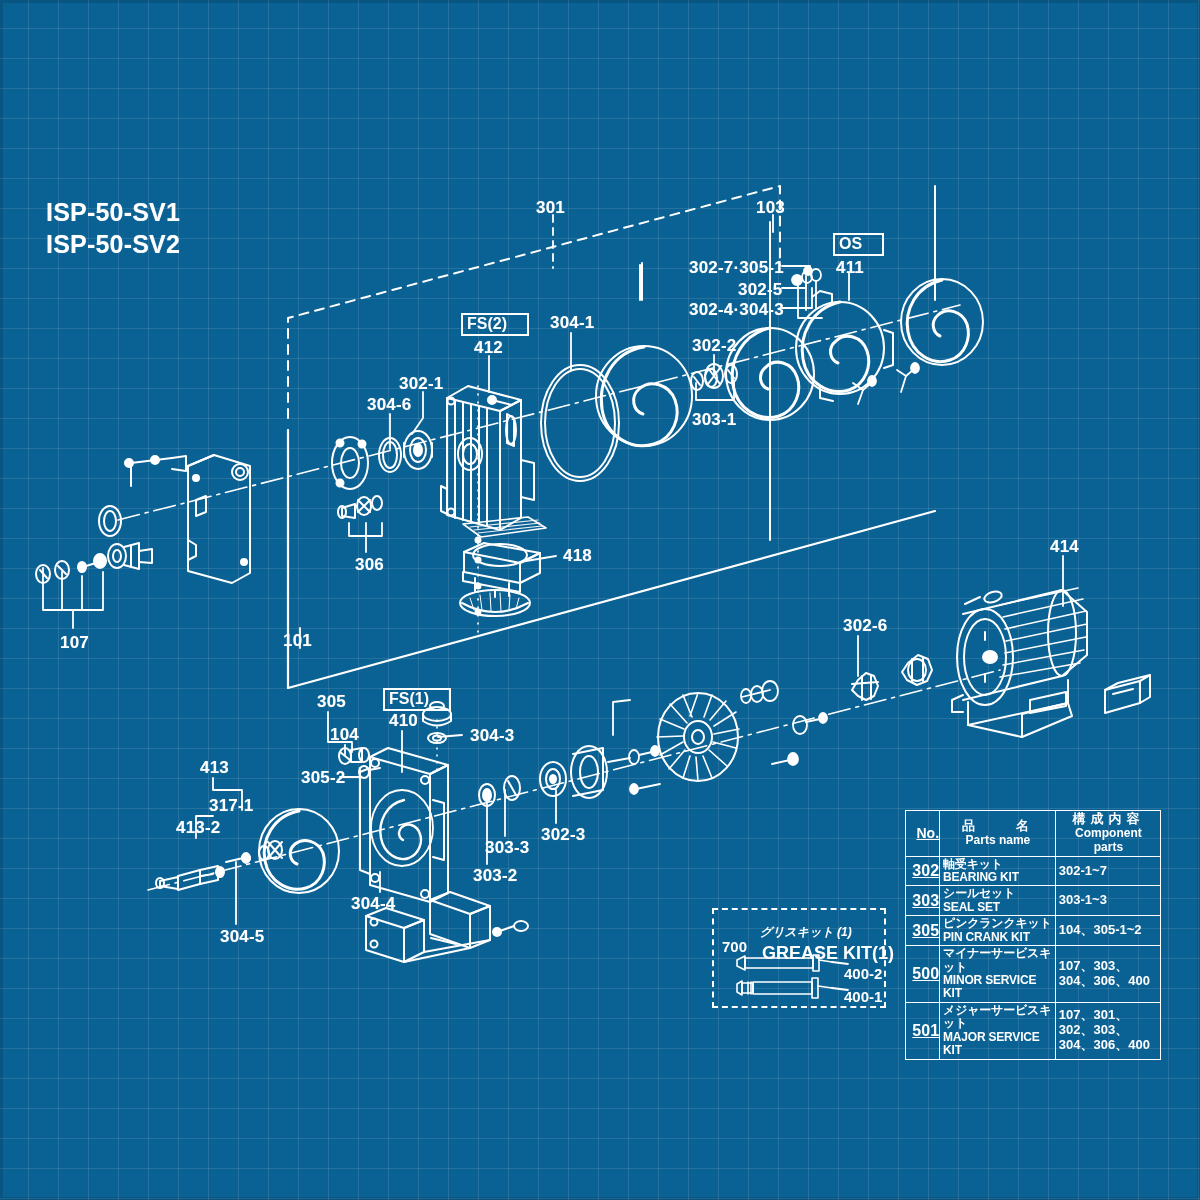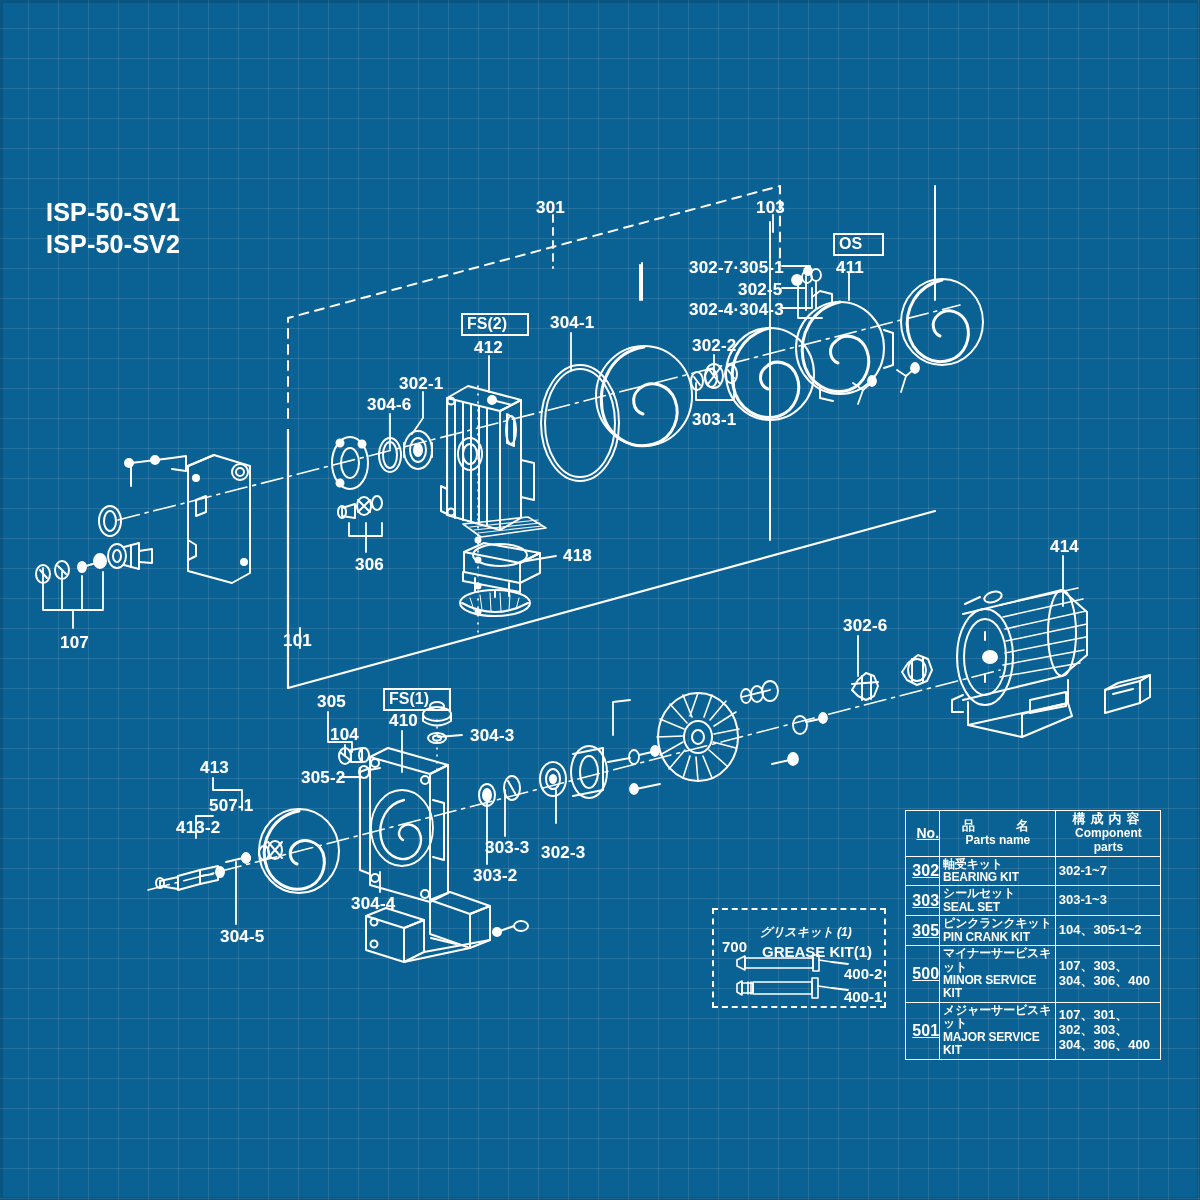--- a/index.html
+++ b/index.html
@@ -30,21 +30,21 @@
     position:absolute;color:#fff;font-weight:bold;font-size:16px;
     border:2px solid #fff;padding:0px 20px 1px 4px;line-height:1.1;
   }
   
   #greasebox{
     position:absolute;left:712px;top:908px;width:170px;height:96px;
     border:2px dashed #ffffff;
   }
   #greasebox .gk-no{position:absolute;left:8px;top:28px;font-size:15px;font-weight:bold;color:#fff;}
   #greasebox .gk-ja{position:absolute;left:46px;top:14px;font-size:12px;font-weight:bold;color:#fff;white-space:nowrap;font-style:italic;}
-  #greasebox .gk-en{position:absolute;left:48px;top:33px;font-size:15px;font-weight:bold;color:#fff;white-space:nowrap;}
+  #greasebox .gk-en{position:absolute;left:48px;top:33px;font-size:18px;font-weight:bold;color:#fff;white-space:nowrap;}
   #greasebox .gk-l1{position:absolute;left:130px;top:55px;font-size:15px;font-weight:bold;color:#fff;}
   #greasebox .gk-l2{position:absolute;left:130px;top:78px;font-size:15px;font-weight:bold;color:#fff;}
   
   #ptable{
     position:absolute;left:905px;top:810px;width:256px;
     border-collapse:collapse;color:#fff;
   }
   #ptable td,#ptable th{
     border:1.5px solid #ffffff;padding:0;color:#fff;vertical-align:middle;
     font-weight:bold;
@@ -513,23 +513,23 @@
   <div class="lbl n" style="left:60px;top:634px;">107</div>
   <div class="lbl n" style="left:843px;top:617px;">302-6</div>
   <div class="lbl n" style="left:1050px;top:538px;">414</div>
   <div class="lbl n" style="left:317px;top:693px;">305</div>
   <div class="lbl n" style="left:330px;top:726px;">104</div>
   <div class="lbl n" style="left:301px;top:769px;">305-2</div>
   <div class="lbl n" style="left:389px;top:712px;">410</div>
   <div class="lbl n" style="left:470px;top:727px;">304-3</div>
   <div class="lbl n" style="left:485px;top:839px;">303-3</div>
   <div class="lbl n" style="left:473px;top:867px;">303-2</div>
-  <div class="lbl n" style="left:541px;top:826px;margin-top:18px;">302-3</div>
+  <div class="lbl n" style="left:541px;top:826px;">302-3</div>
   <div class="lbl n" style="left:200px;top:759px;">413</div>
-  <div class="lbl n" style="left:209px;top:797px;">507-1</div>
+  <div class="lbl n" style="left:209px;top:797px;">317-1</div>
   <div class="lbl n" style="left:176px;top:819px;">413-2</div>
   <div class="lbl n" style="left:220px;top:928px;">304-5</div>
   <div class="lbl n" style="left:351px;top:895px;">304-4</div>
 
   <div class="boxlbl" style="left:461px;top:313px;">FS(2)</div>
   <div class="boxlbl" style="left:833px;top:233px;">OS</div>
   <div class="boxlbl" style="left:383px;top:688px;">FS(1)</div>
 
   <div id="greasebox">
     <div class="gk-no">700</div>

